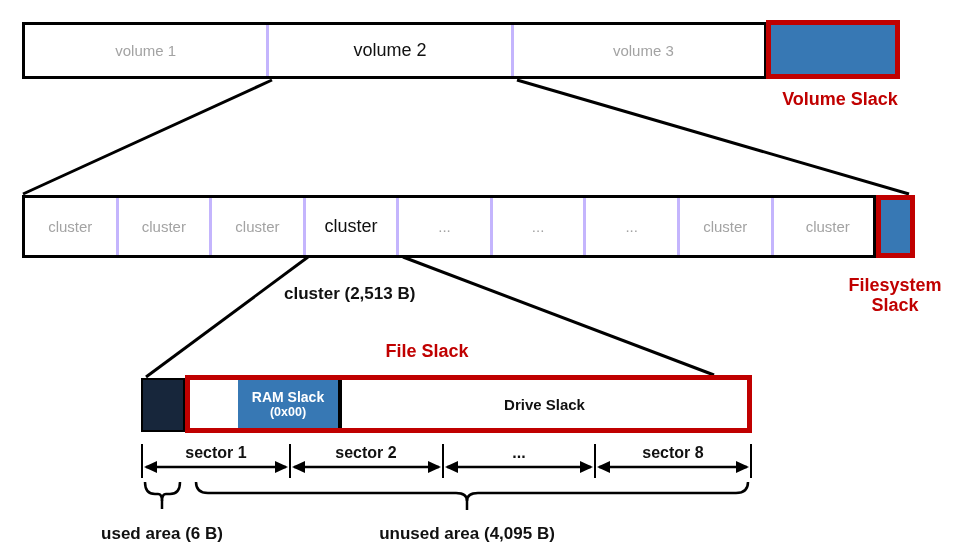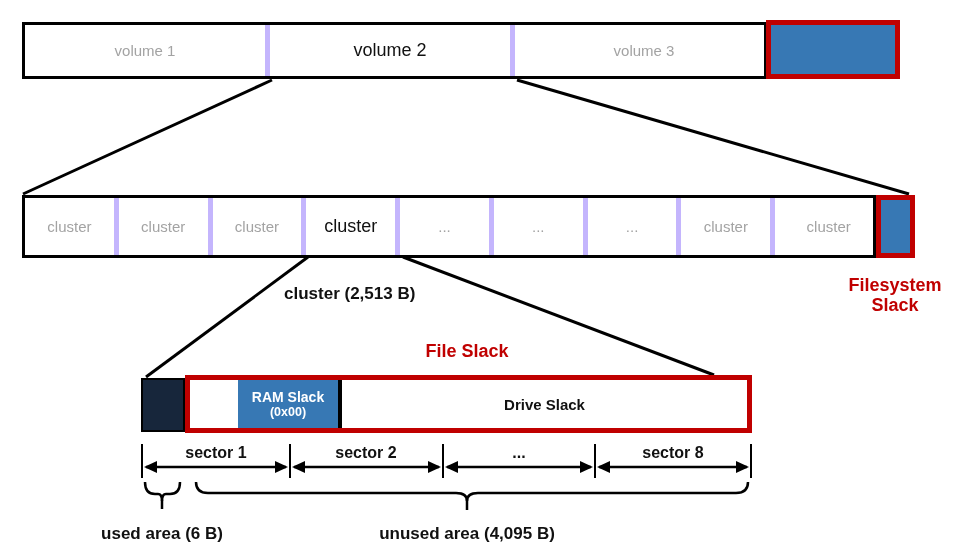--- a/index.html
+++ b/index.html
@@ -11,21 +11,21 @@
   html,body{margin:0;padding:0;background:#fff;}
   #canvas{
     position:relative;width:955px;height:559px;background:#fff;overflow:hidden;
     font-family:"Liberation Sans","DejaVu Sans",sans-serif;color:#111;
   }
   .abs{position:absolute;box-sizing:border-box;}
   svg.overlay{position:absolute;left:0;top:0;width:955px;height:559px;pointer-events:none;}
 
   
   .box-row{display:flex;border:3px solid #000;background:#fff;}
-  .cell{flex:1;display:flex;align-items:center;justify-content:center;border-right:5px solid #c4b5fd;}
+  .cell{flex:1;display:flex;align-items:center;justify-content:center;border-right:3px solid #c4b5fd;}
   .cell:last-child{border-right:none;margin-left:9px;}
   .cell.gray{color:var(--muted-gray);font-size:15px;}
   .cell.dark{color:#111;font-size:18px;}
   .vol-cell{font-size:17px;}
   .vol-cell.gray{color:var(--muted-gray);}
   .vol-cell.dark{color:#111;}
 
   
   .slack-box{background:var(--slack-blue);border:5px solid var(--slack-red);}
 
@@ -104,20 +104,21 @@
         <span>volume 1</span>
       </div>
     <div class="cell vol-cell dark">
         <span>volume 2</span>
       </div>
     <div class="cell vol-cell gray">
         <span>volume 3</span>
       </div>
   </div>
   <div class="abs slack-box" style="left:766px;top:20px;width:134px;height:59px;"></div>
+  <div class="abs red-caption" style="left:765px;top:89px;width:150px;">Volume Slack</div>
 
   <div class="abs box-row" style="left:22px;top:195px;width:854px;height:63px;">
     <div class="cell gray">
         <span>cluster</span>
       </div>
     <div class="cell gray">
         <span>cluster</span>
       </div>
     <div class="cell gray">
         <span>cluster</span>
@@ -141,21 +142,21 @@
         <span>cluster</span>
       </div>
   </div>
   <div class="abs slack-box" style="left:876px;top:195px;width:39px;height:63px;"></div>
   <div class="abs red-caption" style="left:830px;top:275px;width:130px;">
     <div>Filesystem</div>
     <div>Slack</div>
   </div>
   <div class="abs black-caption" style="left:284px;top:284px;">cluster (2,513 B)</div>
 
-  <div class="abs red-caption" style="left:412px;top:341px;width:110px;">File Slack</div>
+  <div class="abs red-caption" style="left:372px;top:341px;width:110px;">File Slack</div>
   <div class="abs used-box" style="left:141px;top:378px;width:44px;height:54px;"></div>
   <div class="abs slack-bar" style="left:185px;top:375px;width:567px;height:58px;">
     <div class="ram-seg">
       <div class="ram-line1">RAM Slack</div>
       <div class="ram-line2">(0x00)</div>
     </div>
     <div class="drive-seg">
       <div class="drive-line1">Drive Slack</div>
     </div>
   </div>

